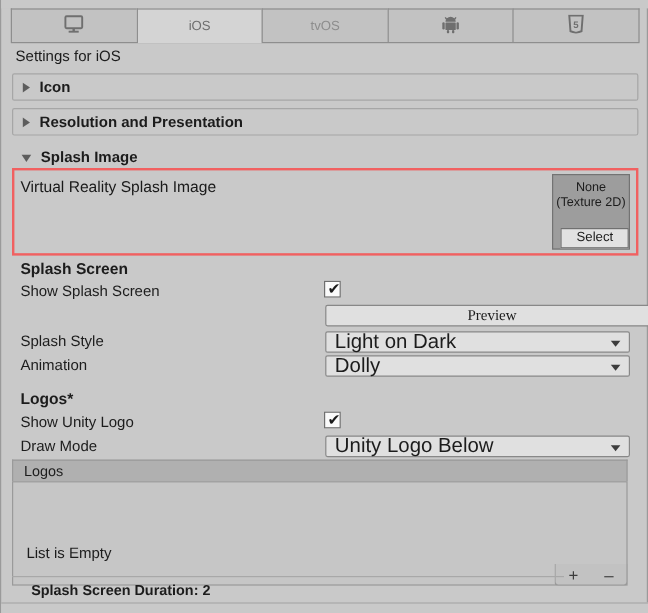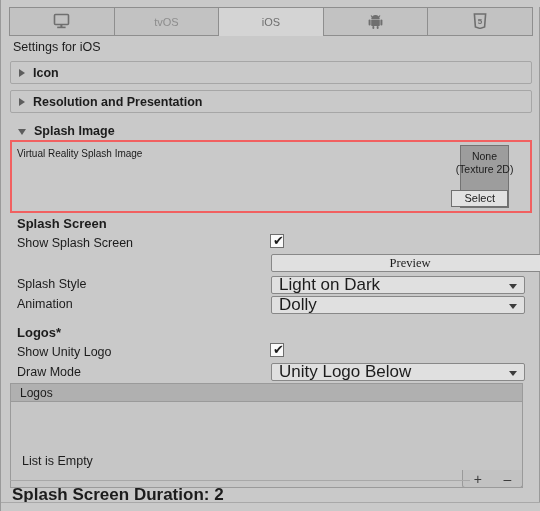--- a/index.html
+++ b/index.html
@@ -137,26 +137,26 @@
     width: 522px; height: 73px;
     box-sizing: border-box;
     border: 2px solid #f16060;
     background: transparent;
   }
 
   
   .vr-label {
     position: absolute;
     left: 16px; top: 148px;
-    font-size: 10px;
+    font-size: 13px;
   }
   .objfield {
     position: absolute;
     left: 459px; top: 145px;
-    width: 49px; height: 63px;
+    width: 65px; height: 63px;
     box-sizing: border-box;
     background: #9d9d9d;
     border: 1px solid #737373;
     display: flex;
     flex-direction: column;
     align-items: center;
     padding-top: 4px;
   }
   .objfield .line {
     font-size: 10.5px;
@@ -288,22 +288,22 @@
   }
   .footer-btn {
     font-size: 14px;
     color: #3c3c3c;
     line-height: 14px;
     padding: 0 6px;
   }
 
   .duration {
     position: absolute;
-    left: 11px; top: 485px;
-    font-size: 17px;
+    left: 25px; top: 485px;
+    font-size: 12px;
     font-weight: bold;
     color: #1c1c1c;
   }
   .duration-rule {
     position: absolute;
     left: 9px; top: 480px;
     width: 460px;
     height: 1px;
     background: #a8a8a8;
   }
@@ -328,26 +328,26 @@
     <div class="tab">
       <span class="tab-icon">
         <svg width="17" height="16" viewBox="0 0 17 16">
           <rect x="1.5" y="1.5" width="14" height="10" rx="1" fill="none" stroke="#6f6f6f" stroke-width="1.6"></rect>
           <rect x="7.4" y="11.5" width="2" height="2.6" fill="#6f6f6f"></rect>
           <rect x="4.2" y="13.6" width="8.4" height="1.6" fill="#6f6f6f"></rect>
         </svg>
       </span>
     </div>
 
+    <div class="tab selected">
+      <span>iOS</span>
+    </div>
+
     <div class="tab">
       <span>tvOS</span>
-    </div>
-
-    <div class="tab selected">
-      <span>iOS</span>
     </div>
 
     <div class="tab">
       <span class="tab-icon">
         <svg width="15" height="16" viewBox="0 0 15 16">
           <path d="M3 2.5 L4.3 4.2 M12 2.5 L10.7 4.2" stroke="#6f6f6f" stroke-width="1.2" fill="none"></path>
           <path d="M3.2 6.2 a4.3 4.3 0 0 1 8.6 0 z" fill="#6f6f6f"></path>
           <rect x="3.2" y="6.8" width="8.6" height="6.2" rx="0.7" fill="#6f6f6f"></rect>
           <rect x="0.6" y="6.6" width="2" height="6" rx="1" fill="#6f6f6f"></rect>
           <rect x="12.4" y="6.6" width="2" height="6" rx="1" fill="#6f6f6f"></rect>

